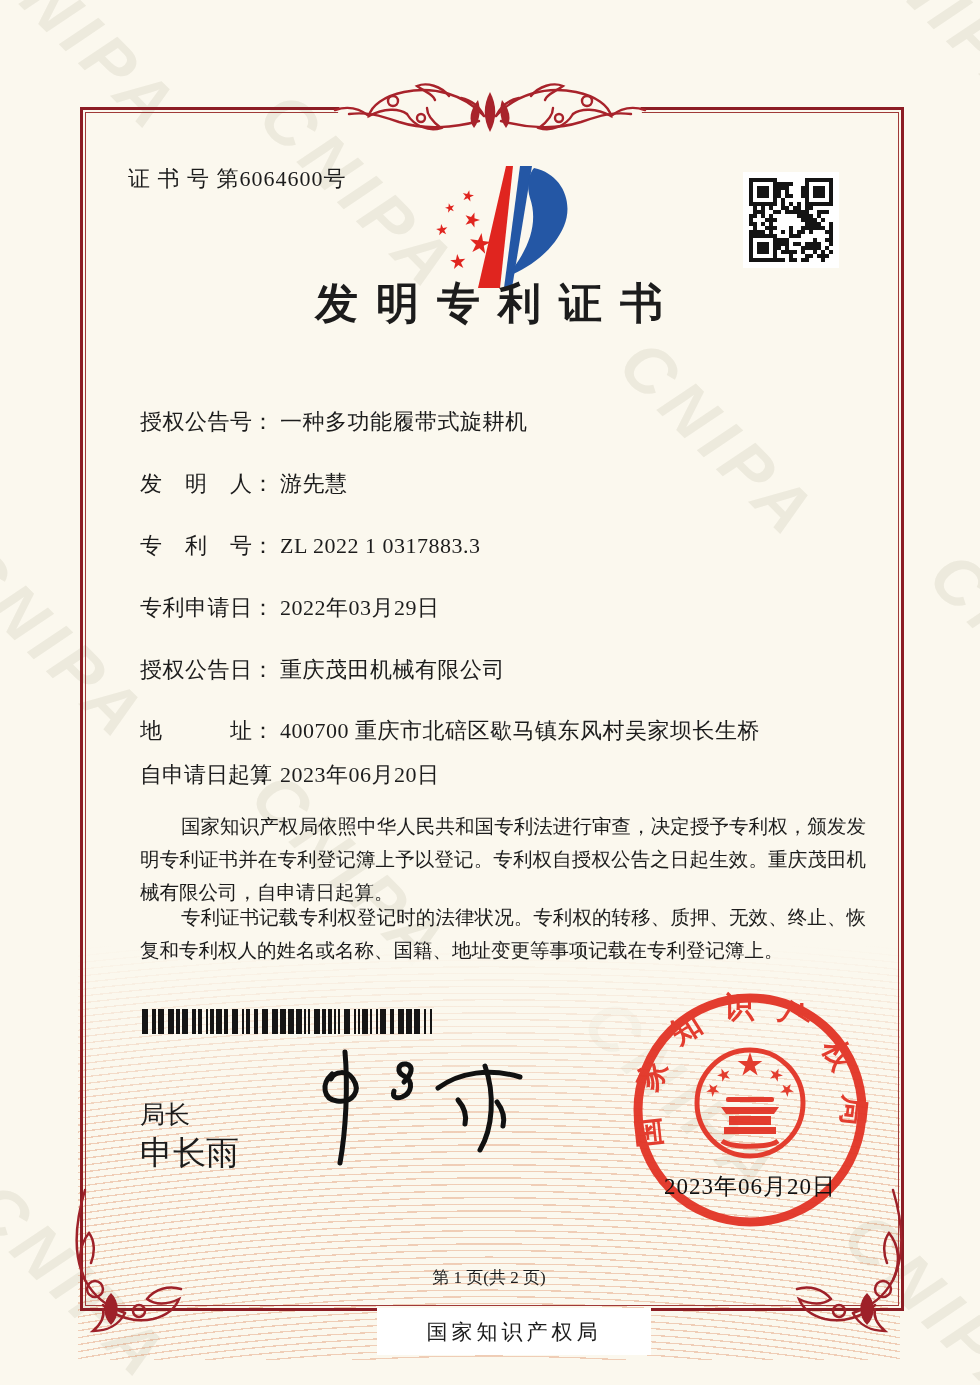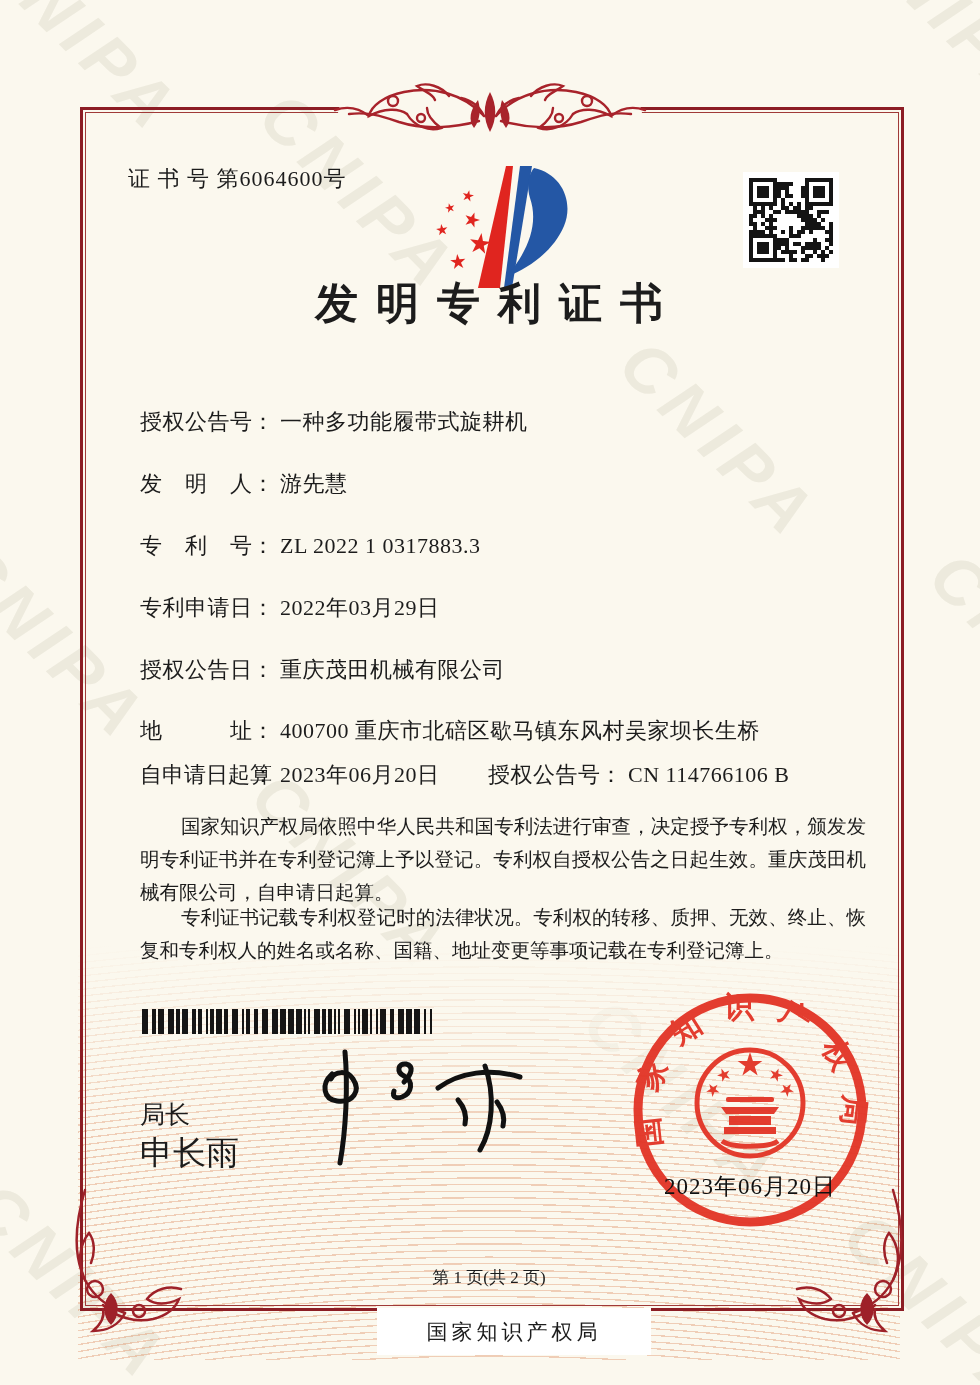--- a/index.html
+++ b/index.html
@@ -616,23 +616,20 @@
   <span class="flabel" data-name="field-label">专利申请日</span><span class="fcolon" data-name="field-colon">：</span><span class="fvalue" data-name="field-value">2022年03月29日</span>
 </div>
 <div class="frow" style="top:655px" data-name="field-row-patentee">
   <span class="flabel" data-name="field-label">授权公告日</span><span class="fcolon" data-name="field-colon">：</span><span class="fvalue" data-name="field-value">重庆茂田机械有限公司</span>
 </div>
 <div class="frow" style="top:716px" data-name="field-row-address">
   <span class="flabel" data-name="field-label">地址</span><span class="fcolon" data-name="field-colon">：</span><span class="fvalue" data-name="field-value">400700 重庆市北碚区歇马镇东风村吴家坝长生桥</span>
 </div>
 <div class="frow" style="top:760px" data-name="field-row-grant">
   <span class="flabel" data-name="field-label">自申请日起算</span><span class="fcolon" data-name="field-colon">：</span><span class="fvalue" data-name="field-value">2023年06月20日</span>
-  <span class="grant2" data-name="field-grant-number">
-    <span class="flabel" data-name="field-label">授权公告号</span><span class="fcolon" data-name="field-colon">：</span><span class="fvalue" data-name="field-value">CN 114766106 B</span>
-  </span>
 </div>
 
 <div class="para" style="top:810px" data-name="legal-paragraph-1">国家知识产权局依照中华人民共和国专利法进行审查，决定授予专利权，颁发发明专利证书并在专利登记簿上予以登记。专利权自授权公告之日起生效。重庆茂田机械有限公司，自申请日起算。</div>
 <div class="para" style="top:901px" data-name="legal-paragraph-2">专利证书记载专利权登记时的法律状况。专利权的转移、质押、无效、终止、恢复和专利权人的姓名或名称、国籍、地址变更等事项记载在专利登记簿上。</div>
 
 <div data-name="barcode"><i style="width: 6px; margin-right: 4px;"></i><i style="width: 4px; margin-right: 2px;"></i><i style="width: 6px; margin-right: 4px;"></i><i style="width: 6px; margin-right: 2px;"></i><i style="width: 4px; margin-right: 2px;"></i><i style="width: 6px; margin-right: 4px;"></i><i style="width: 4px; margin-right: 2px;"></i><i style="width: 4px; margin-right: 4px;"></i><i style="width: 2px; margin-right: 2px;"></i><i style="width: 4px; margin-right: 2px;"></i><i style="width: 6px; margin-right: 2px;"></i><i style="width: 4px; margin-right: 4px;"></i><i style="width: 6px; margin-right: 4px;"></i><i style="width: 2px; margin-right: 2px;"></i><i style="width: 4px; margin-right: 4px;"></i><i style="width: 4px; margin-right: 4px;"></i><i style="width: 6px; margin-right: 4px;"></i><i style="width: 6px; margin-right: 2px;"></i><i style="width: 6px; margin-right: 2px;"></i><i style="width: 6px; margin-right: 2px;"></i><i style="width: 6px; margin-right: 2px;"></i><i style="width: 2px; margin-right: 2px;"></i><i style="width: 2px; margin-right: 4px;"></i><i style="width: 6px; margin-right: 2px;"></i><i style="width: 4px; margin-right: 2px;"></i><i style="width: 4px; margin-right: 2px;"></i><i style="width: 2px; margin-right: 2px;"></i><i style="width: 2px; margin-right: 4px;"></i><i style="width: 6px; margin-right: 4px;"></i><i style="width: 2px; margin-right: 2px;"></i><i style="width: 2px; margin-right: 2px;"></i><i style="width: 6px; margin-right: 2px;"></i><i style="width: 2px; margin-right: 4px;"></i><i style="width: 2px; margin-right: 2px;"></i><i style="width: 6px; margin-right: 4px;"></i><i style="width: 4px; margin-right: 4px;"></i><i style="width: 6px; margin-right: 2px;"></i><i style="width: 6px; margin-right: 2px;"></i><i style="width: 6px; margin-right: 4px;"></i><i style="width: 2px; margin-right: 4px;"></i><i style="width: 2px; margin-right: 2px;"></i></div>
 
 <div class="signer-title" data-name="signer-title">局长</div>
 <div class="signer-name" data-name="signer-name">申长雨</div>
 <svg class="signature" data-name="handwritten-signature" width="235" height="122" viewBox="0 0 235 122">

